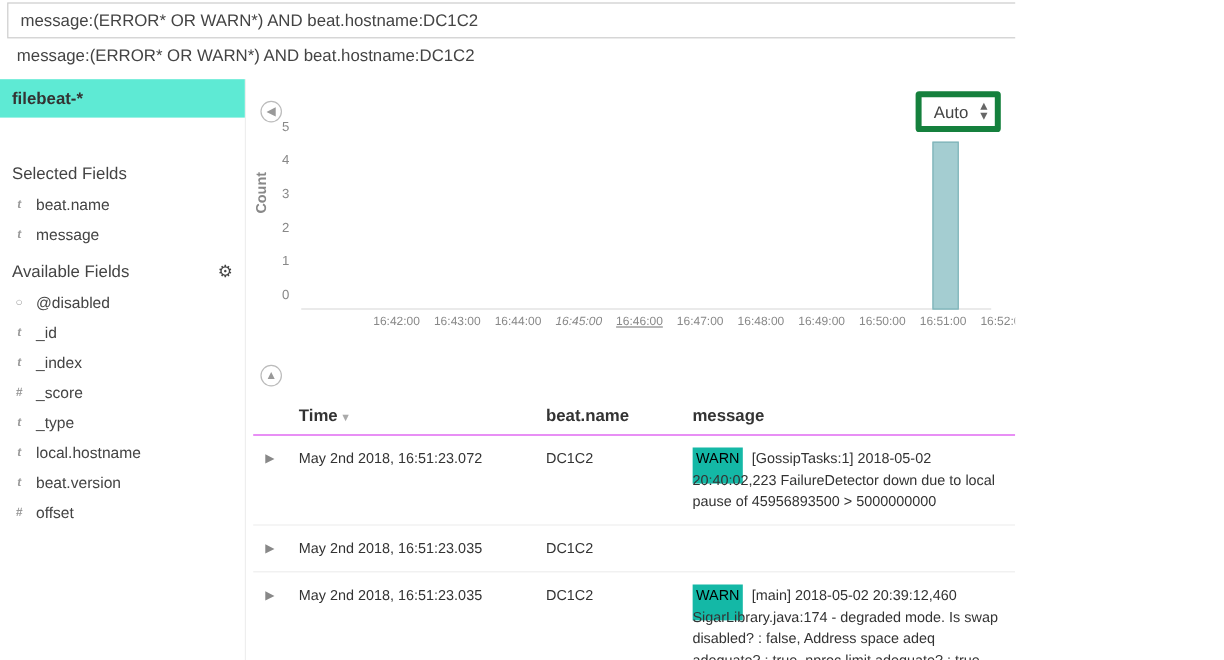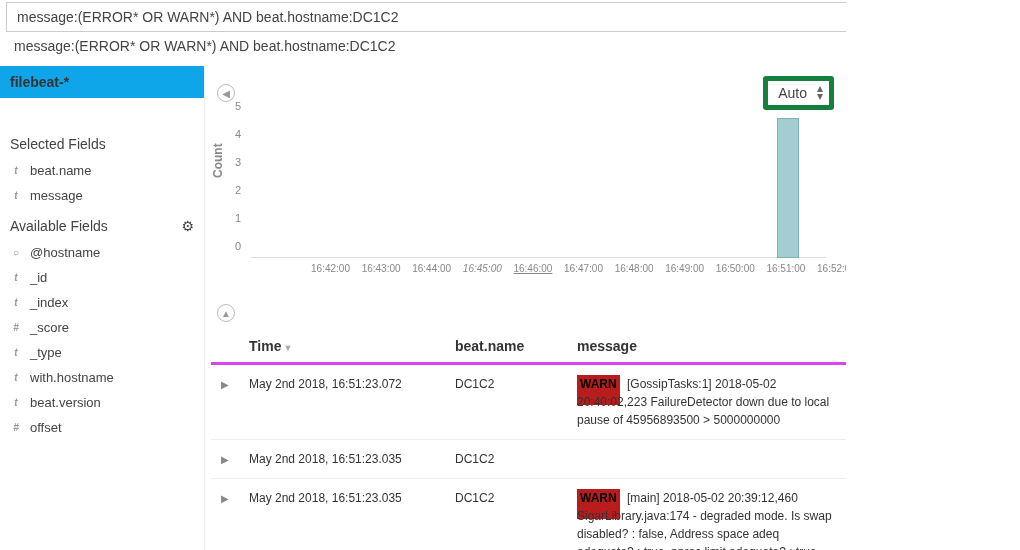--- a/index.html
+++ b/index.html
@@ -2,21 +2,21 @@
 <html><head>
 <meta charset="utf-8">
 <style>
 * { margin: 0; padding: 0; box-sizing: border-box; font-family: -apple-system, BlinkMacSystemFont, "Segoe UI", Helvetica, Arial, sans-serif; }
 body { font-size: 13px; color: #2d2d2d; background: #fff; }
 .container { width: 846px; height: 550px; overflow: hidden; position: relative; }
 .search-bar { border: 1px solid #ccc; padding: 6px 10px; font-size: 14px; color: #444; width: 1009px; margin: 2px 0 0 6px; }
 .suggestion { padding: 6px 14px; font-size: 14px; color: #444; margin-bottom: 6px; }
 .main { display: flex; }
 .sidebar { width: 205px; background: #fff; border-right: 1px solid #eee; }
-.index-pattern { background: #0ea5e9; padding: 8px 10px; font-weight: bold; font-size: 14px; color: #333; }
+.index-pattern { background: #5eead4; padding: 8px 10px; font-weight: bold; font-size: 14px; color: #333; }
 .section-title { padding: 10px 10px 6px 10px; font-size: 14px; color: #444; font-weight: 400; margin-top: 28px; }
 .field-row { display: flex; align-items: center; padding: 5px 10px; font-size: 13px; color: #444; }
 .field-icon { width: 12px; text-align: center; font-size: 10px; color: #999; font-style: italic; font-weight: bold; margin-right: 8px; }
 .available-header { display: flex; align-items: center; justify-content: space-between; padding: 10px 10px 6px 10px; }
 .available-header span { font-size: 14px; color: #444; }
 .gear { color: #999; font-size: 13px; cursor: pointer; }
 .content { flex: 1; padding: 6px 0 0 6px; }
 .time-header { display: flex; align-items: center; justify-content: flex-end; padding: 4px 12px 8px 0; gap: 10px; }
 .caret-circle { width: 18px; height: 18px; border: 1px solid #bbb; border-radius: 50%; display: flex; align-items: center; justify-content: center; font-size: 10px; color: #999; margin-right: auto; margin-left: 6px; cursor: pointer; }
 .time-range { font-size: 14px; color: #444; }
@@ -24,30 +24,30 @@
 .auto-select:after { content: ""; position: absolute; right: 6px; top: 4px; font-size: 8px; }
 .updown { position: absolute; right: 6px; top: 3px; font-size: 12px; line-height: 8px; color: #666; }
 .chart-area { position: relative; height: 180px; margin: 0 10px 0 4px; }
 .y-axis-label { position: absolute; left: -4px; top: 60px; transform: rotate(-90deg); transform-origin: left top; font-size: 12px; color: #888; font-weight: bold; }
 .chart-box { position: absolute; left: 36px; right: 10px; top: 0; bottom: 40px; }
 .y-tick { position: absolute; left: -16px; font-size: 11px; color: #888; transform: translateY(-50%); }
 .x-tick { position: absolute; bottom: -16px; font-size: 10px; color: #888; transform: translateX(-50%); margin-left: 45px; }
 .baseline { position: absolute; left: 0; right: 0; bottom: 0; border-top: 1px solid #ddd; }
 .bar { position: absolute; bottom: 0; width: 22px; background: #A4CDD1; border: 1px solid #7eb3b8; }
 .x-axis-label { text-align: center; font-size: 12px; color: #888; font-weight: bold; margin-top: -4px; }
-.table-head-row { display: flex; padding: 16px 10px 8px 38px; border-bottom: 3px solid #d946ef; font-weight: bold; font-size: 14px; color: #333; }
+.table-head-row { display: flex; padding: 16px 10px 8px 38px; border-bottom: 1px solid #d946ef; font-weight: bold; font-size: 14px; color: #333; }
 .col-time { width: 206px; }
 .col-beat { width: 122px; }
 .col-msg { flex: 1; }
 .table-row { display: flex; padding: 10px 10px 10px 10px; border-bottom: 1px solid #eee; font-family: Menlo, Monaco, Consolas, monospace; font-size: 12px; line-height: 1.5; }
 .row-caret { width: 28px; color: #888; font-size: 10px; padding-top: 2px; cursor: pointer; }
 .row-time { width: 206px; color: #333; }
 .row-beat { width: 122px; color: #333; }
 .row-msg { flex: 1; color: #333; overflow: hidden; }
-.warn-tag { background: #b91c1c; color: #000; font-weight: bold; padding: 14px 3px; margin-right: 4px; }
+.warn-tag { background: #14b8a6; color: #000; font-weight: normal; padding: 14px 3px; margin-right: 4px; }
 .sort-arrow { font-size: 9px; color: #aaa; margin-left: 2px; }
 input.search-bar { outline: none; }
 </style>
 </head>
 <body>
 
 <div class="container">
   <input class="search-bar" type="text" value="message:(ERROR* OR WARN*) AND beat.hostname:DC1C2" style="">
   <div class="suggestion">message:(ERROR* OR WARN*) AND beat.hostname:DC1C2</div>
 
@@ -65,41 +65,41 @@
             <span>message</span>
           </div>
         </div>
       <div class="available-header">
         <span>Available Fields</span>
         <span class="gear">⚙</span>
       </div>
       <div id="available-fields">
           <div class="field-row">
             <span class="field-icon">○</span>
-            <span>@hostname</span>
+            <span>@disabled</span>
           </div>
           <div class="field-row">
             <span class="field-icon">t</span>
             <span>_id</span>
           </div>
           <div class="field-row">
             <span class="field-icon">t</span>
             <span>_index</span>
           </div>
           <div class="field-row">
             <span class="field-icon">#</span>
             <span>_score</span>
           </div>
           <div class="field-row">
             <span class="field-icon">t</span>
             <span>_type</span>
           </div>
           <div class="field-row">
             <span class="field-icon">t</span>
-            <span>with.hostname</span>
+            <span>local.hostname</span>
           </div>
           <div class="field-row">
             <span class="field-icon">t</span>
             <span>beat.version</span>
           </div>
           <div class="field-row">
             <span class="field-icon">#</span>
             <span>offset</span>
           </div>
         </div>

